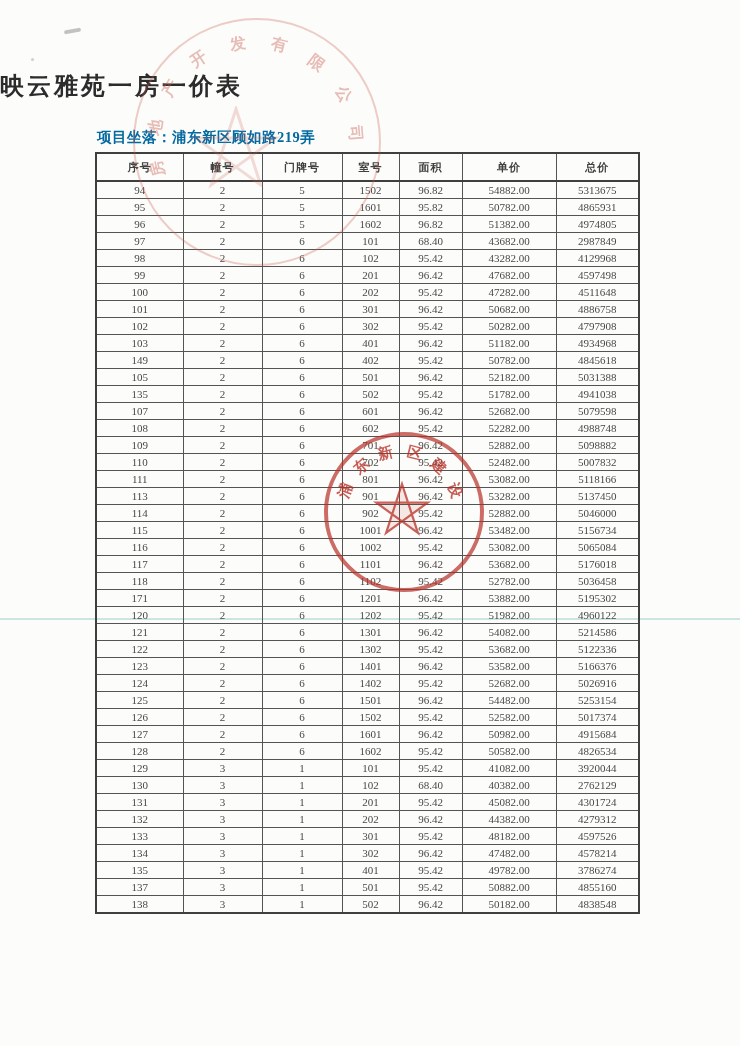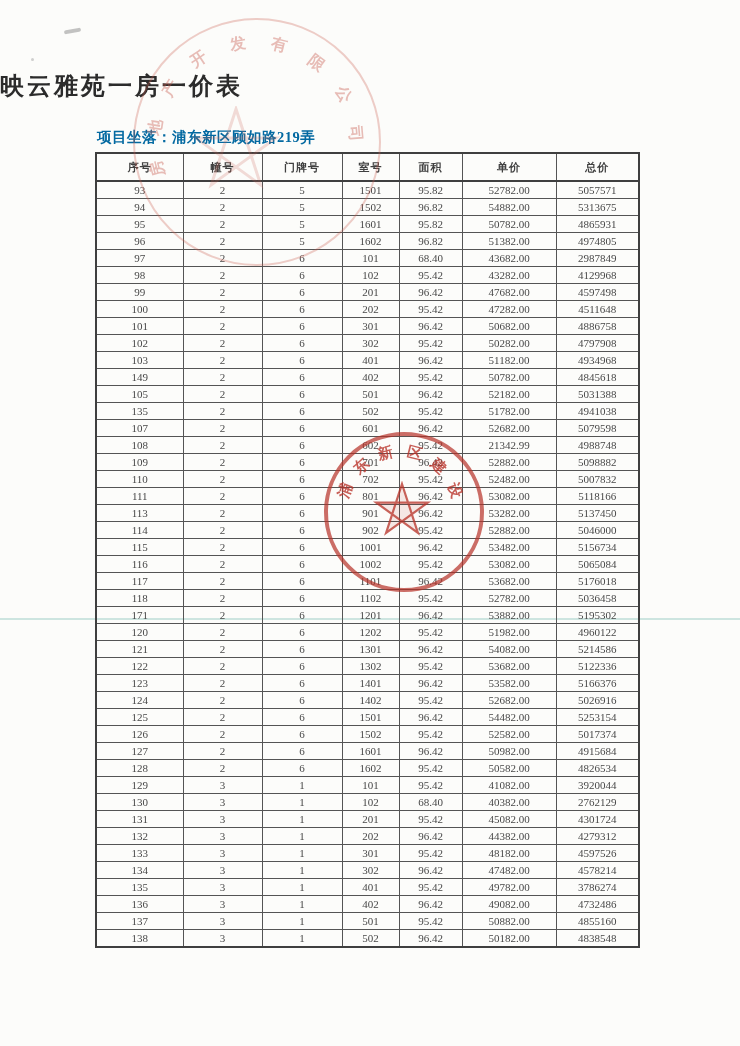--- a/index.html
+++ b/index.html
@@ -91,29 +91,20 @@
           <th>幢号</th>
           <th>门牌号</th>
           <th>室号</th>
           <th>面积</th>
           <th>单价</th>
           <th>总价</th>
         </tr>
       </thead>
     <tbody id="body-rows">
         <tr>
-          <td>93</td>
-          <td>2</td>
-          <td>5</td>
-          <td>1501</td>
-          <td>95.82</td>
-          <td>52782.00</td>
-          <td>5057571</td>
-        </tr>
-        <tr>
           <td>94</td>
           <td>2</td>
           <td>5</td>
           <td>1502</td>
           <td>96.82</td>
           <td>54882.00</td>
           <td>5313675</td>
         </tr>
         <tr>
           <td>95</td>
@@ -231,21 +222,21 @@
           <td>96.42</td>
           <td>52682.00</td>
           <td>5079598</td>
         </tr>
         <tr>
           <td>108</td>
           <td>2</td>
           <td>6</td>
           <td>602</td>
           <td>95.42</td>
-          <td>21342.99</td>
+          <td>52282.00</td>
           <td>4988748</td>
         </tr>
         <tr>
           <td>109</td>
           <td>2</td>
           <td>6</td>
           <td>701</td>
           <td>96.42</td>
           <td>52882.00</td>
           <td>5098882</td>
@@ -467,29 +458,20 @@
           <td>4578214</td>
         </tr>
         <tr>
           <td>135</td>
           <td>3</td>
           <td>1</td>
           <td>401</td>
           <td>95.42</td>
           <td>49782.00</td>
           <td>3786274</td>
-        </tr>
-        <tr>
-          <td>136</td>
-          <td>3</td>
-          <td>1</td>
-          <td>402</td>
-          <td>96.42</td>
-          <td>49082.00</td>
-          <td>4732486</td>
         </tr>
         <tr>
           <td>137</td>
           <td>3</td>
           <td>1</td>
           <td>501</td>
           <td>95.42</td>
           <td>50882.00</td>
           <td>4855160</td>
         </tr>

